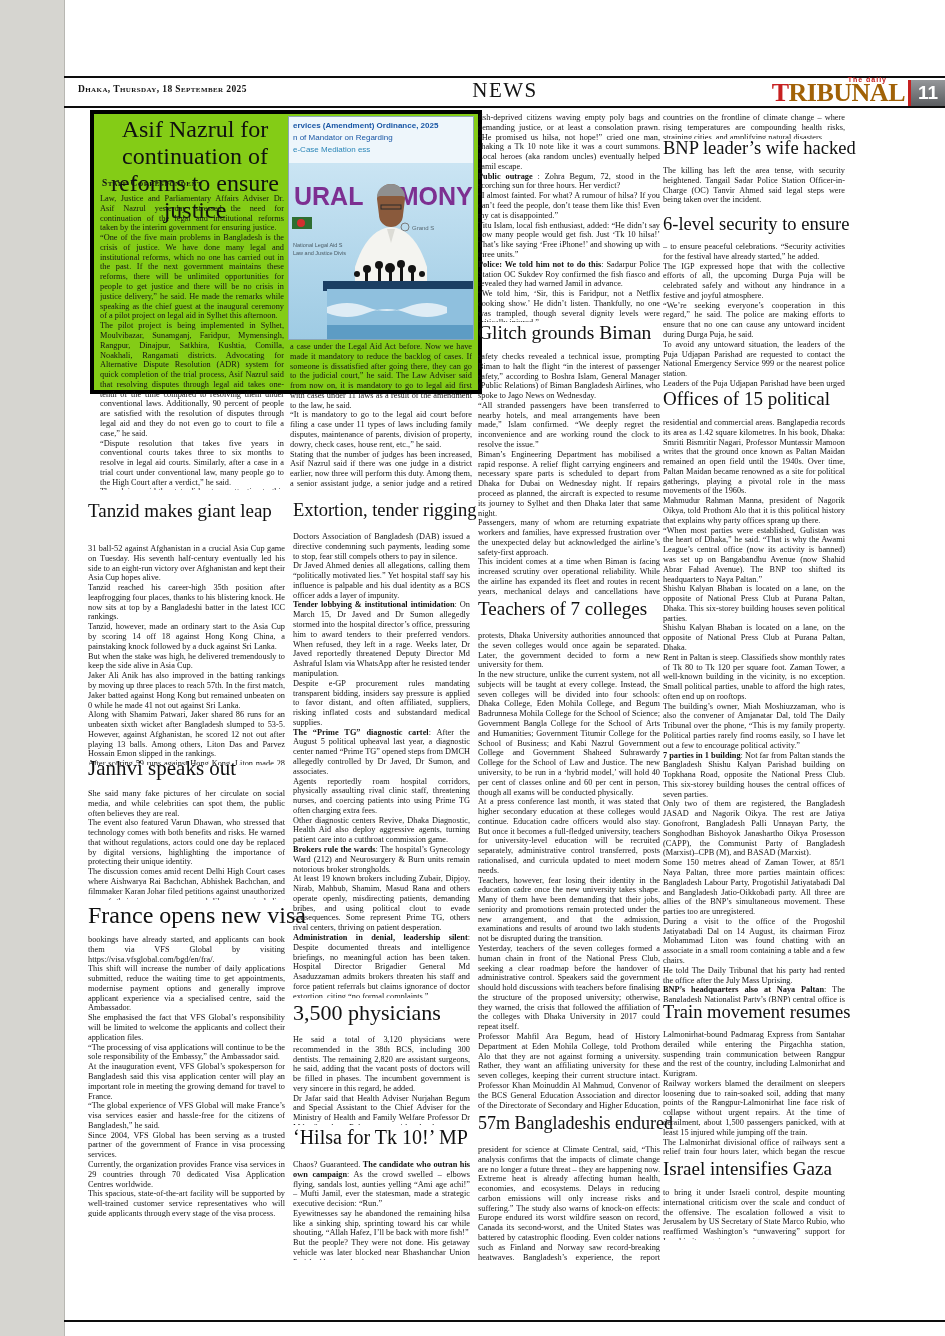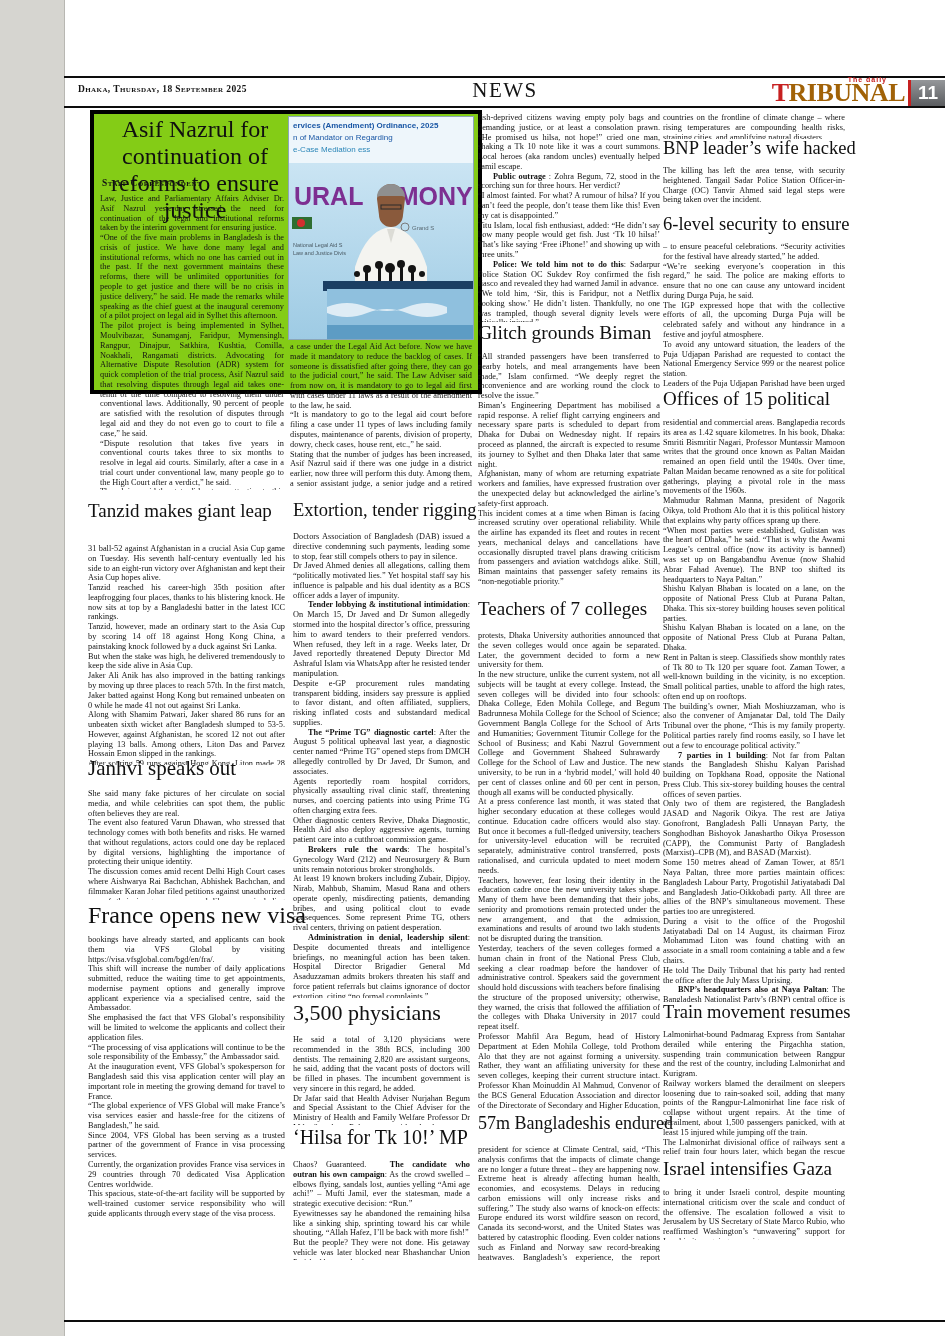--- a/index.html
+++ b/index.html
@@ -15,21 +15,21 @@
   #masthead-wordmark{position:absolute;right:40px;top:4px;font-size:26px;line-height:26px;font-weight:bold;letter-spacing:-.5px;}
   #masthead-wordmark .t-red{color:#c62020;}
   #masthead-wordmark .t-black{color:#a16207;}
   #page-number-badge{position:absolute;right:0;top:4px;width:34px;height:26px;background:linear-gradient(#95979a,#5b5d60);
        border-left:3px solid #c62020;box-shadow:1px 1px 0 #9a9a98;color:#fff;font-family:"Liberation Sans",sans-serif;
        font-weight:bold;font-size:19px;text-align:center;line-height:26px;}
   
   .headline{position:absolute;font-family:"Liberation Serif",serif;font-weight:400;text-align:left;white-space:nowrap;color:#101010;}
   .art-body{position:absolute;font-size:8.3px;line-height:1.18;text-align:justify;overflow:hidden;}
   .art-body p{margin:0;}
-  .art-body strong{font-weight:bold;padding-left:15px;}
+  .art-body strong{font-weight:bold;}
   
   #main-article-box{position:absolute;left:78px;top:110px;width:392px;height:284px;border:4px solid #000;box-sizing:border-box;background:#84cc16;margin-left:12px;}
   #main-headline{position:absolute;left:5px;top:2px;width:192px;font-size:24px;line-height:1.13;text-align:center;white-space:normal;}
   #main-byline{position:absolute;left:8px;top:64px;font-size:9.5px;font-weight:bold;font-variant:small-caps;letter-spacing:.5px;}
   #main-col-a{left:6px;top:80px;width:184px;height:296px;}
   #main-col-b{left:196px;top:228px;width:182px;height:148px;}
   #event-photo{position:absolute;left:194px;top:2px;width:184px;height:222px;border:1px solid #8ca6b8;}
 </style>
 </head>
 <body>
@@ -134,21 +134,21 @@
   <div class="headline" style="left:88px;top:902px;width:197px;font-size:24px;">France opens new visa</div>
   <div class="art-body" style="left:88px;top:935px;width:197px;height:282px;">
       <p>bookings have already started, and applicants can book them via VFS Global by visiting https://visa.vfsglobal.com/bgd/en/fra/.</p>
       <p>This shift will increase the number of daily applications submitted, reduce the waiting time to get appointments, modernise payment options and generally improve applicant experience via a specialised centre, said the Ambassador.</p>
       <p>She emphasised the fact that VFS Global’s responsibility will be limited to welcome the applicants and collect their application files.</p>
       <p>“The processing of visa applications will continue to be the sole responsibility of the Embassy,” the Ambassador said.</p>
       <p>At the inauguration event, VFS Global’s spokesperson for Bangladesh said this visa application center will play an important role in meeting the growing demand for travel to France.</p>
       <p>“The global experience of VFS Global will make France’s visa services easier and hassle-free for the citizens of Bangladesh,” he said.</p>
       <p>Since 2004, VFS Global has been serving as a trusted partner of the government of France in visa processing services.</p>
       <p>Currently, the organization provides France visa services in 29 countries through 70 dedicated Visa Application Centres worldwide.</p>
-      <p>This spacious, state-of-the-art facility will be supported by well-trained customer service responsibility who will guide applicants through every stage of the visa process.</p>
+      <p>This spacious, state-of-the-art facility will be supported by well-trained customer service representatives who will guide applicants through every stage of the visa process.</p>
     </div>
 
   <div class="headline" style="left:293px;top:500px;width:177px;font-size:18.5px;">Extortion, tender rigging</div>
   <div class="art-body" style="left:293px;top:532px;width:177px;height:466px;">
       <p>Doctors Association of Bangladesh (DAB) issued a directive condemning such payments, leading some to stop, fear still compels others to pay in silence.</p>
       <p>Dr Javed Ahmed denies all allegations, calling them “politically motivated lies.” Yet hospital staff say his influence is palpable and his dual identity as a BCS officer adds a layer of impunity.</p>
       <p><strong>Tender lobbying &amp; institutional intimidation</strong>: On March 15, Dr Javed and Dr Sumon allegedly stormed into the hospital director’s office, pressuring him to award tenders to their preferred vendors. When refused, they left in a rage. Weeks later, Dr Javed reportedly threatened Deputy Director Md Ashraful Islam via WhatsApp after he resisted tender manipulation.</p>
       <p>Despite e-GP procurement rules mandating transparent bidding, insiders say pressure is applied to favor distant, and often affiliated, suppliers, risking inflated costs and substandard medical supplies.</p>
       <p><strong>The “Prime TG” diagnostic cartel</strong>: After the August 5 political upheaval last year, a diagnostic center named “Prime TG” opened steps from DMCH allegedly controlled by Dr Javed, Dr Sumon, and associates.</p>
       <p>Agents reportedly roam hospital corridors, physically assaulting rival clinic staff, threatening nurses, and coercing patients into using Prime TG often charging extra fees.</p>
@@ -172,23 +172,24 @@
   <div class="art-body" style="left:478px;top:113px;width:182px;height:209px;">
       <p>fish-deprived citizens waving empty poly bags and demanding justice, or at least a consolation prawn. “He promised us hilsa, not hope!” cried one man, shaking a Tk 10 note like it was a court summons. Local heroes (aka random uncles) eventually helped Jamil escape.</p>
       <p><strong>Public outrage</strong> : Zohra Begum, 72, stood in the scorching sun for three hours. Her verdict?</p>
       <p>“I almost fainted. For what? A rumour of hilsa? If you can’t feed the people, don’t tease them like this! Even my cat is disappointed.”</p>
       <p>Titu Islam, local fish enthusiast, added: “He didn’t say how many people would get fish. Just ‘Tk 10 hilsa!’ That’s like saying ‘Free iPhone!’ and showing up with three units.”</p>
       <p><strong>Police: We told him not to do this</strong>: Sadarpur Police Station OC Sukdev Roy confirmed the fish fiasco and revealed they had warned Jamil in advance.</p>
       <p>“We told him, ‘Sir, this is Faridpur, not a Netflix cooking show.’ He didn’t listen. Thankfully, no one was trampled, though several dignity levels were critically injured.”</p>
     </div>
   <div class="headline" style="left:478px;top:322px;width:182px;font-size:19.5px;">Glitch grounds Biman</div>
   <div class="art-body" style="left:478px;top:352px;width:182px;height:245px;">
+      <p>safety checks revealed a technical issue, prompting Biman to halt the flight “in the interest of passenger safety,” according to Boshra Islam, General Manager (Public Relations) of Biman Bangladesh Airlines, who spoke to Jago News on Wednesday.</p>
       <p>“All stranded passengers have been transferred to nearby hotels, and meal arrangements have been made,” Islam confirmed. “We deeply regret the inconvenience and are working round the clock to resolve the issue.”</p>
       <p>Biman’s Engineering Department has mobilised a rapid response. A relief flight carrying engineers and necessary spare parts is scheduled to depart from Dhaka for Dubai on Wednesday night. If repairs proceed as planned, the aircraft is expected to resume its journey to Sylhet and then Dhaka later that same night.</p>
-      <p>Afghanistan, many of whom are returning expatriate workers and families, have expressed frustration over the unexpected delay but acknowledged the airline’s safety-first approach.</p>
+      <p>Passengers, many of whom are returning expatriate workers and families, have expressed frustration over the unexpected delay but acknowledged the airline’s safety-first approach.</p>
       <p>This incident comes at a time when Biman is facing increased scrutiny over operational reliability. While the airline has expanded its fleet and routes in recent years, mechanical delays and cancellations have occasionally disrupted travel plans drawing criticism from passengers and aviation watchdogs alike. Still, Biman maintains that passenger safety remains its “non-negotiable priority.”</p>
     </div>
   <div class="headline" style="left:478px;top:598px;width:182px;font-size:19px;">Teachers of 7 colleges</div>
   <div class="art-body" style="left:478px;top:631px;width:182px;height:480px;">
       <p>protests, Dhaka University authorities announced that the seven colleges would once again be separated. Later, the government decided to form a new university for them.</p>
       <p>In the new structure, unlike the current system, not all subjects will be taught at every college. Instead, the seven colleges will be divided into four schools: Dhaka College, Eden Mohila College, and Begum Badrunnesa Mohila College for the School of Science; Government Bangla College for the School of Arts and Humanities; Government Titumir College for the School of Business; and Kabi Nazrul Government College and Government Shaheed Suhrawardy College for the School of Law and Justice. The new university, to be run in a ‘hybrid model,’ will hold 40 per cent of classes online and 60 per cent in person, though all exams will be conducted physically.</p>
       <p>At a press conference last month, it was stated that higher secondary education at these colleges would continue. Education cadre officers would also stay. But once it becomes a full-fledged university, teachers for university-level education will be recruited separately, administrative control transferred, posts rationalised, and curricula updated to meet modern needs.</p>
       <p>Teachers, however, fear losing their identity in the education cadre once the new university takes shape. Many of them have been demanding that their jobs, seniority and promotions remain protected under the new arrangement, and that the admission, examinations and results of around two lakh students not be disrupted during the transition.</p>
       <p>Yesterday, teachers of the seven colleges formed a human chain in front of the National Press Club, seeking a clear roadmap before the handover of administrative control. Speakers said the government should hold discussions with teachers before finalising the structure of the proposed university; otherwise, they warned, the crisis that followed the affiliation of the colleges with Dhaka University in 2017 could repeat itself.</p>
       <p>Professor Mahfil Ara Begum, head of History Department at Eden Mohila College, told Prothom Alo that they are not against forming a university. Rather, they want an affiliating university for these seven colleges, keeping their current structure intact. Professor Khan Moinuddin Al Mahmud, Convenor of the BCS General Education Association and director of the Directorate of Secondary and Higher Education, and Member Secretary Md Masud Rana Khan expressed solidarity with the programme. After the human chain, a memorandum was to be submitted to the UGC chairman.</p>
@@ -201,22 +202,22 @@
   <div class="art-body" style="left:663px;top:113px;width:182px;height:26px;">
       <p>countries on the frontline of climate change – where rising temperatures are compounding health risks, straining cities, and amplifying natural disasters.</p>
     </div>
   <div class="headline" style="left:663px;top:138px;width:182px;font-size:18.5px;">BNP leader’s wife hacked</div>
   <div class="art-body" style="left:663px;top:166px;width:182px;height:48px;">
       <p>The killing has left the area tense, with security heightened. Tangail Sadar Police Station Officer-in-Charge (OC) Tanvir Ahmed said legal steps were being taken over the incident.</p>
     </div>
   <div class="headline" style="left:663px;top:214px;width:182px;font-size:18.5px;">6-level security to ensure</div>
   <div class="art-body" style="left:663px;top:242px;width:182px;height:146px;">
       <p>– to ensure peaceful celebrations. “Security activities for the festival have already started,” he added.</p>
+      <p>The IGP expressed hope that with the collective efforts of all, the upcoming Durga Puja will be celebrated safely and without any hindrance in a festive and joyful atmosphere.</p>
       <p>“We’re seeking everyone’s cooperation in this regard,” he said. The police are making efforts to ensure that no one can cause any untoward incident during Durga Puja, he said.</p>
-      <p>The IGP expressed hope that with the collective efforts of all, the upcoming Durga Puja will be celebrated safely and without any hindrance in a festive and joyful atmosphere.</p>
       <p>To avoid any untoward situation, the leaders of the Puja Udjapan Parishad are requested to contact the National Emergency Service 999 or the nearest police station.</p>
       <p>Leaders of the Puja Udjapan Parishad have been urged to keep CCTV cameras operational during Durga Puja and ensure round-the-clock volunteer security at each mandap.</p>
     </div>
   <div class="headline" style="left:663px;top:388px;width:182px;font-size:19px;">Offices of 15 political</div>
   <div class="art-body" style="left:663px;top:418px;width:182px;height:584px;">
       <p>residential and commercial areas. Banglapedia records its area as 1.42 square kilometres. In his book, Dhaka: Smriti Bismritir Nagari, Professor Muntassir Mamoon writes that the ground once known as Paltan Maidan remained an open field until the 1940s. Over time, Paltan Maidan became renowned as a site for political gatherings, playing a pivotal role in the mass movements of the 1960s.</p>
       <p>Mahmudur Rahman Manna, president of Nagorik Oikya, told Prothom Alo that it is this political history that explains why party offices sprang up there.</p>
       <p>“When most parties were established, Gulistan was the heart of Dhaka,” he said. “That is why the Awami League’s central office (now its activity is banned) was set up on Bangabandhu Avenue (now Shahid Abrar Fahad Avenue). The BNP too shifted its headquarters to Naya Paltan.”</p>
       <p>Shishu Kalyan Bhaban is located on a lane, on the opposite of National Press Club at Purana Paltan, Dhaka. This six-storey building houses seven political parties.</p>
       <p>Shishu Kalyan Bhaban is located on a lane, on the opposite of National Press Club at Purana Paltan, Dhaka.</p>

